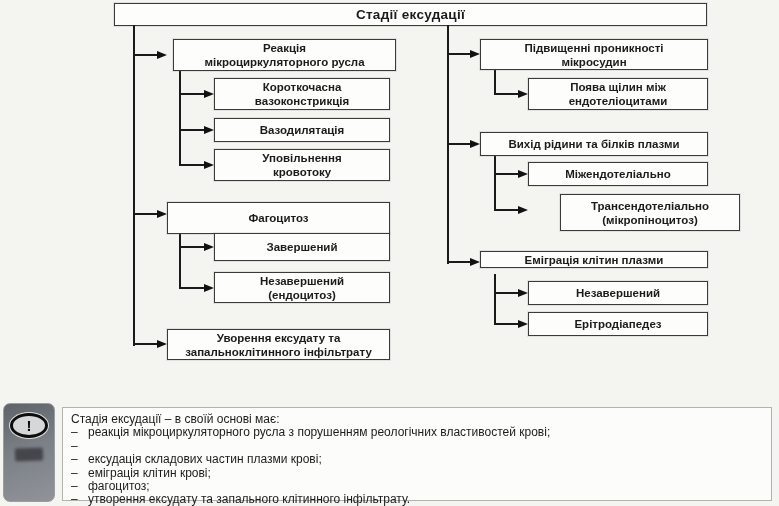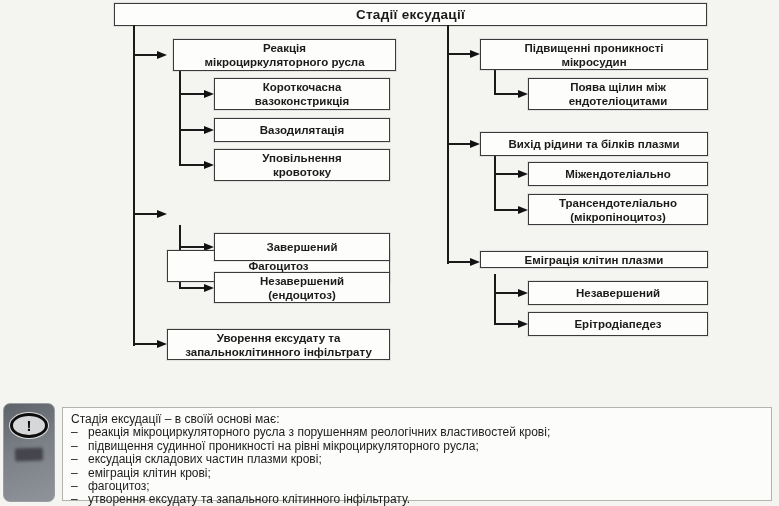--- a/index.html
+++ b/index.html
@@ -113,36 +113,36 @@
   <div class="arrow" style="left:518px;top:320px;"></div>
 
   <div class="node" style="left:173px;top:39px;width:223px;height:32px;">Реакція
 мікроциркуляторного русла</div>
   <div class="node" style="left:214px;top:118px;width:176px;height:24px;">Вазодилятація</div>
   <div class="node" style="left:214px;top:78px;width:176px;height:32px;">Короткочасна
 вазоконстрикція</div>
   <div class="node" style="left:214px;top:149px;width:176px;height:32px;">Уповільнення
 кровотоку</div>
 
-  <div class="node" style="left:167px;top:202px;width:223px;height:32px;margin-top:48px;">Фагоцитоз</div>
+  <div class="node" style="left:167px;top:202px;width:223px;height:32px;">Фагоцитоз</div>
   <div class="node" style="left:214px;top:233px;width:176px;height:28px;">Завершений</div>
   <div class="node" style="left:214px;top:272px;width:176px;height:31px;">Незавершений
 (ендоцитоз)</div>
 
   <div class="node" style="left:167px;top:329px;width:223px;height:31px;">Уворення ексудату та
 запальноклітинного інфільтрату</div>
 
   <div class="node" style="left:480px;top:39px;width:228px;height:31px;">Підвищенні проникності
 мікросудин</div>
   <div class="node" style="left:528px;top:78px;width:180px;height:32px;">Поява щілин між
 ендотеліоцитами</div>
 
   <div class="node" style="left:480px;top:132px;width:228px;height:24px;">Вихід рідини та білків плазми</div>
   <div class="node" style="left:528px;top:162px;width:180px;height:24px;text-align:center;">Міжендотеліально</div>
-  <div class="node" style="left:528px;top:194px;width:180px;height:31px;">Трансендотеліально
+  <div class="node" style="left:560px;top:194px;width:180px;height:37px;">Трансендотеліально
 (мікропіноцитоз)</div>
 
   <div class="node" style="left:480px;top:251px;width:228px;height:17px;">Еміграція клітин плазми</div>
   <div class="node" style="left:528px;top:281px;width:180px;height:24px;">Незавершений</div>
   <div class="node" style="left:528px;top:312px;width:180px;height:24px;">Ерітродіапедез</div>
 
   <div class="note-icon">
     <div class="icon-ellipse">
       <span class="icon-excl">!</span>
     </div>
@@ -150,21 +150,20 @@
   </div>
 
   <div class="note-box">
     <div class="note-heading">Стадія ексудації – в своїй основі має:</div>
     <div class="note-item">
       <span class="dash">–</span>
       <span>реакція мікроциркуляторного русла з порушенням реологічних властивостей крові;</span>
     </div>
     <div class="note-item">
       <span class="dash">–</span>
-      <span>підвищення судинної проникності на рівні мікроциркуляторного русла;</span>
     </div>
     <div class="note-item">
       <span class="dash">–</span>
       <span>ексудація складових частин плазми крові;</span>
     </div>
     <div class="note-item">
       <span class="dash">–</span>
       <span>еміграція клітин крові;</span>
     </div>
     <div class="note-item">

